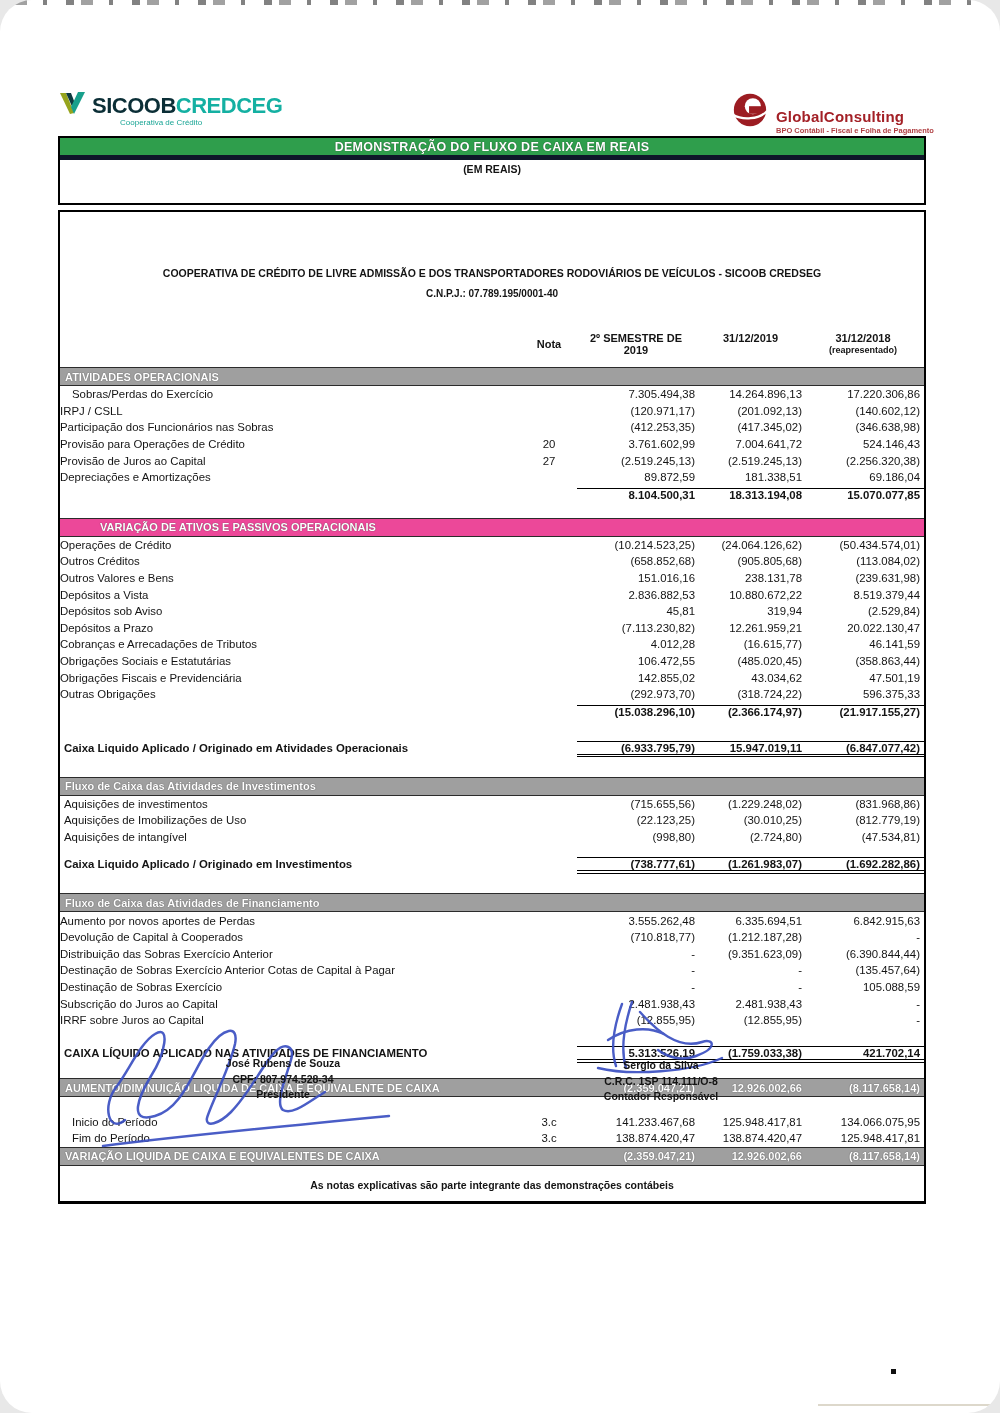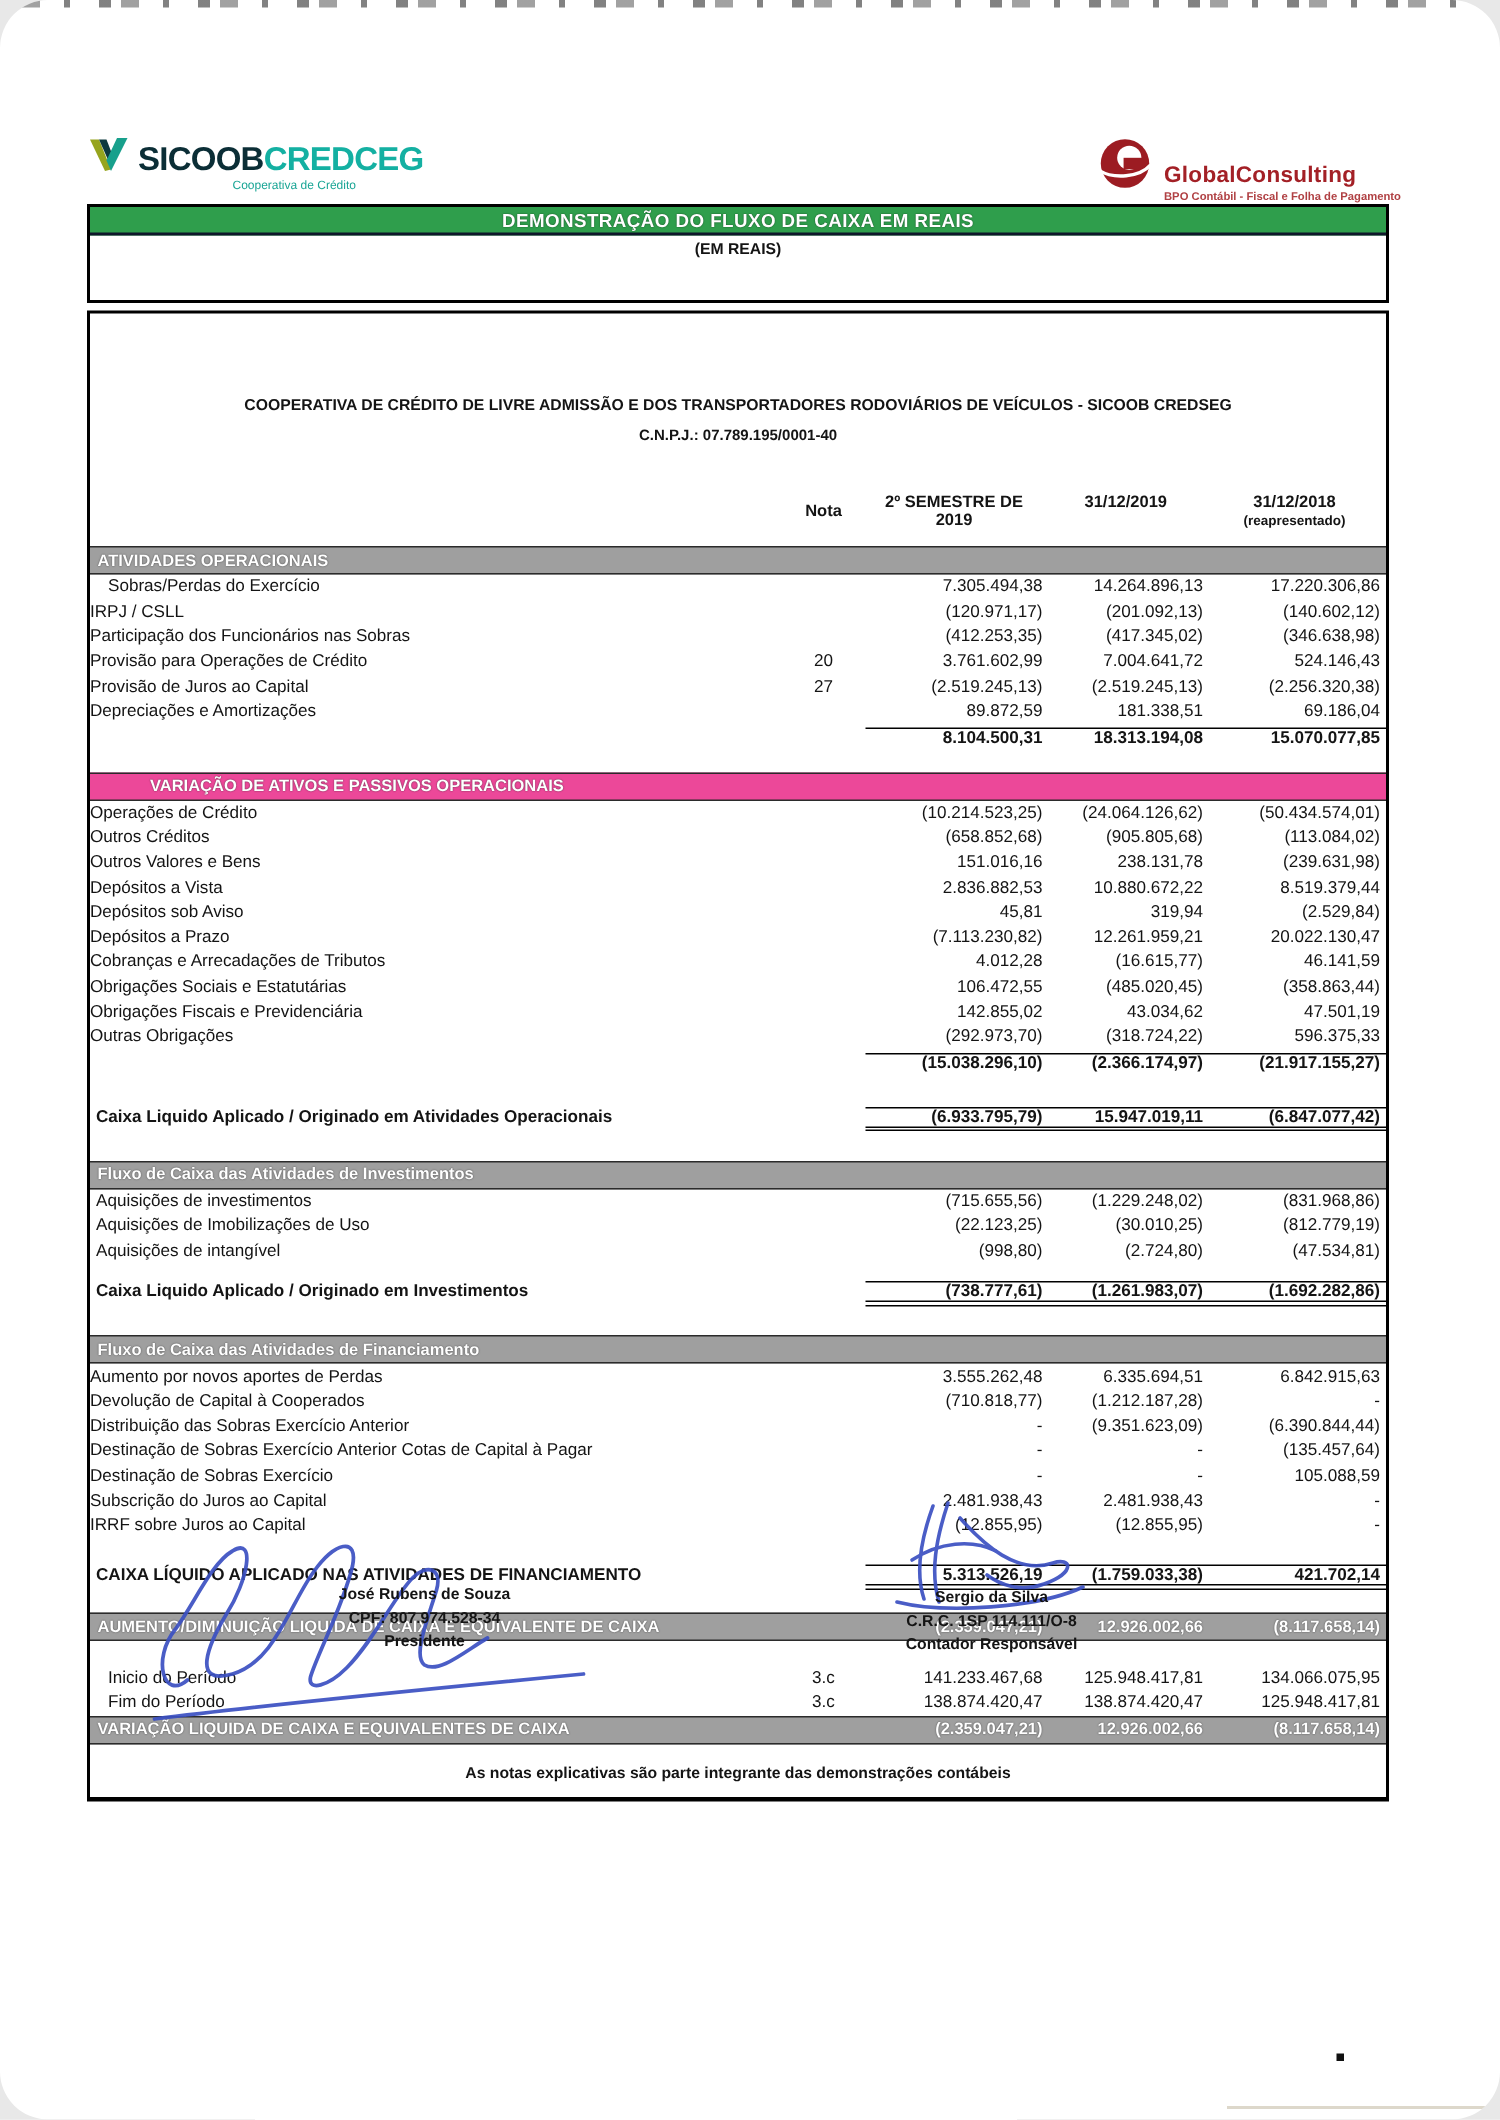--- a/index.html
+++ b/index.html
@@ -9,31 +9,31 @@
   .noise{position:absolute;top:0;left:0;right:0;height:5px;opacity:.55;
     background:repeating-linear-gradient(90deg,#1b1b1b 0 8px,transparent 8px 15px,rgba(27,27,27,.75) 15px 27px,transparent 27px 43px,#1b1b1b 43px 47px,transparent 47px 66px);}
   .dot-artifact{position:absolute;left:891px;top:1369px;width:5px;height:5px;background:#101010;}
   .edge-artifact{position:absolute;left:818px;top:1404px;width:182px;height:2px;background:#ddd8cb;}
 
   
   .logo-sicoob{position:absolute;left:60px;top:92px;}
   .sicoob-line{display:flex;align-items:center;gap:4px;}
   .sicoob-brand{font-size:22px;font-weight:bold;letter-spacing:-.5px;color:#0b2e36;}
   .sicoob-suffix{font-size:22px;font-weight:bold;letter-spacing:-.5px;color:#14b0a2;}
-  .sicoob-tag{font-size:8px;color:#19a595;margin-left:95px;margin-top:-1px;}
+  .sicoob-tag{font-size:8px;color:#19a595;margin-left:60px;margin-top:-1px;}
   .logo-global{position:absolute;left:731px;top:88px;display:flex;align-items:center;gap:7px;}
   .global-text{display:flex;flex-direction:column;margin-top:20px;}
   .global-brand{font-size:15px;font-weight:bold;color:#a32026;letter-spacing:.2px;}
   .global-tag{font-size:7.5px;font-weight:bold;color:#b04043;margin-top:1px;}
 
   
   .doc{position:absolute;left:58px;top:136px;width:868px;}
   .box1{border:2px solid #000;}
   .title-bar{height:17px;display:flex;align-items:center;justify-content:center;
-    background:#2f9e4c;border-bottom:2px solid #0f172a;}
+    background:#2f9e4c;border-bottom:5px solid #0f172a;}
   .title-bar span{color:#fff;font-weight:bold;font-size:12.5px;letter-spacing:.3px;
     text-shadow:0 0 1px rgba(0,0,0,.65);}
   .emreais{height:40px;text-align:center;padding-top:3px;font-weight:bold;font-size:10.5px;}
   .gapbox{height:5px;}
   .box2{border:2px solid #000;border-bottom-width:3px;padding-bottom:10px;}
   .company{padding-top:7px;text-align:center;font-weight:bold;font-size:10.5px;margin-top:48px;}
   .cnpj{margin-top:9px;text-align:center;font-weight:bold;font-size:10px;}
   .company-space{height:22px;}
 
   

